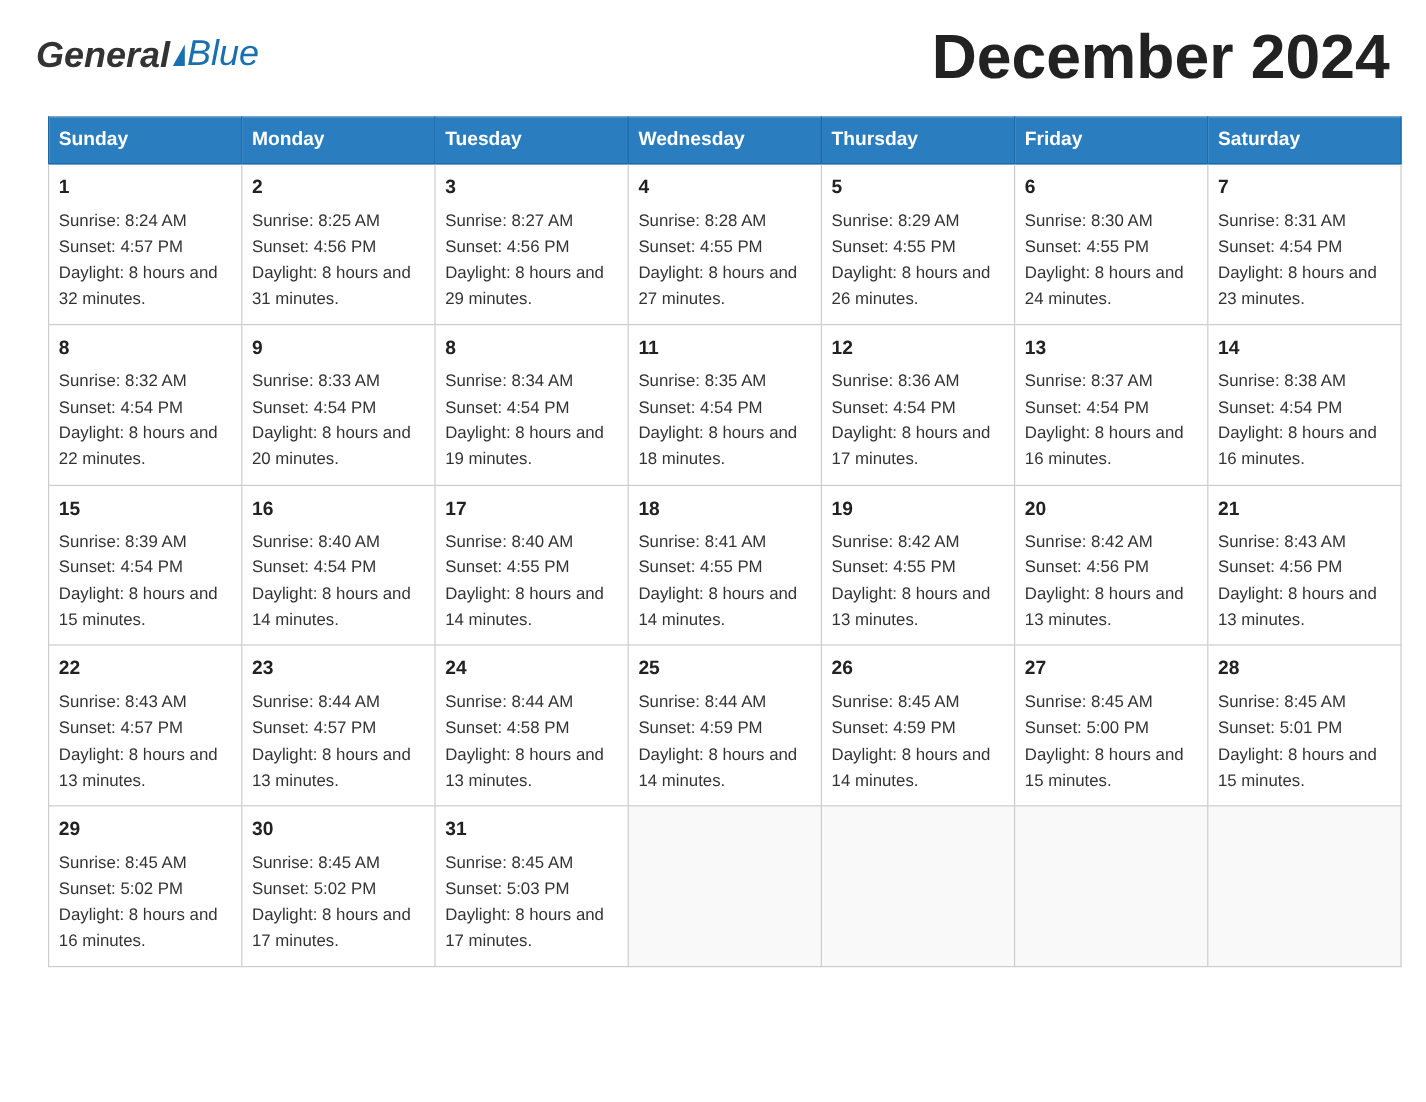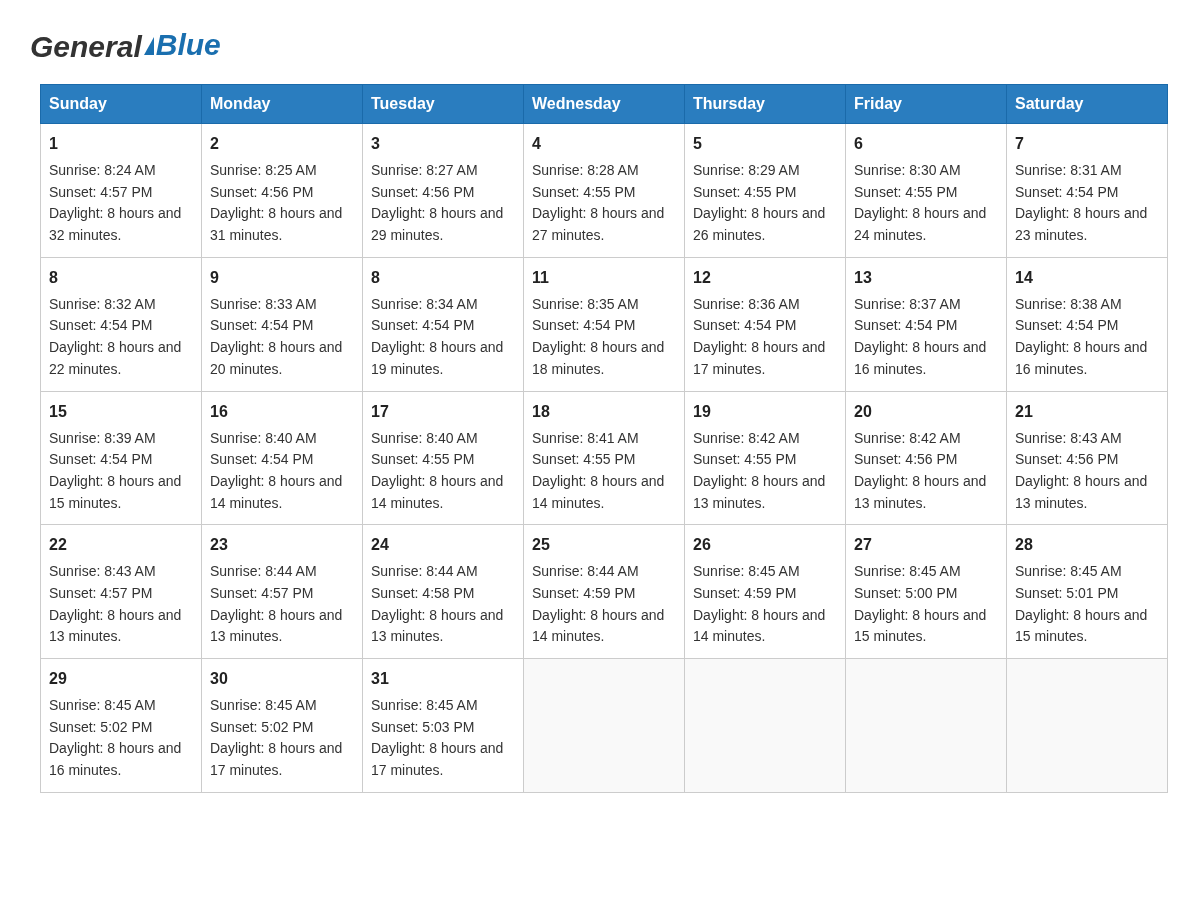--- a/index.html
+++ b/index.html
@@ -91,39 +91,40 @@
       width: 0;
       height: 0;
       border-left: 10px solid transparent;
       border-right: 0px solid transparent;
       border-bottom: 18px solid #1a6faf;
       margin-left: 2px;
       margin-bottom: 2px;
     }
     .logo-line2 {
       font-size: 30px;
-      font-weight: bold;
+      font-weight: normal;
       color: #1a6faf;
       font-style: italic;
       margin-top: -4px;
       margin-left: 2px;
     }
   </style>
 </head>
 <body>
 
 <div class="header">
   <div class="logo-wrapper">
     <div class="logo-line1">
       <span class="logo-word-general">General</span>
       <div class="logo-triangle"></div>
     </div>
     <div class="logo-line2">Blue</div>
   </div>
   <div class="title-section">
+    <div class="month-title">December 2024</div>
   </div>
 </div>
 
 <table class="calendar-table">
   <thead>
     <tr>
     <th>Sunday</th>
         <th>Monday</th>
         <th>Tuesday</th>
         <th>Wednesday</th>

